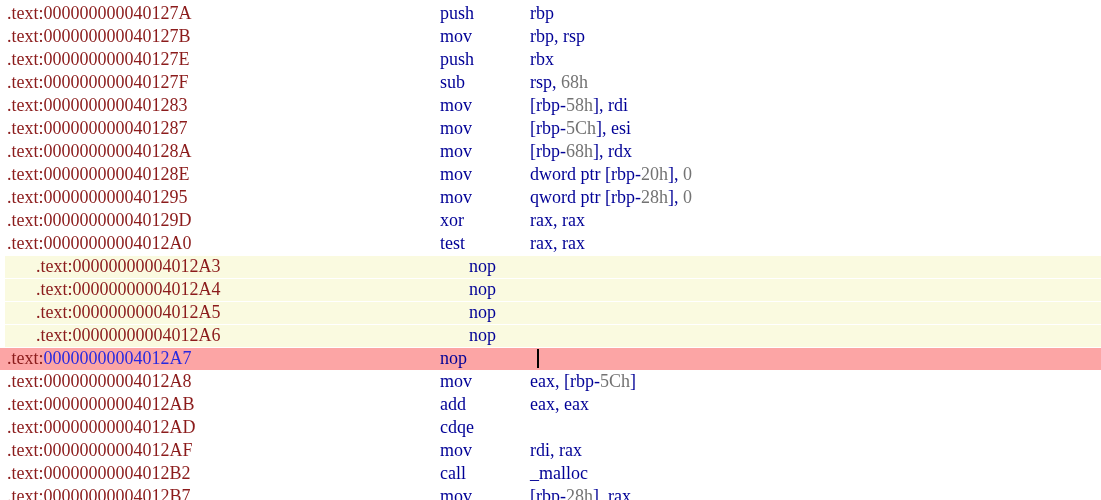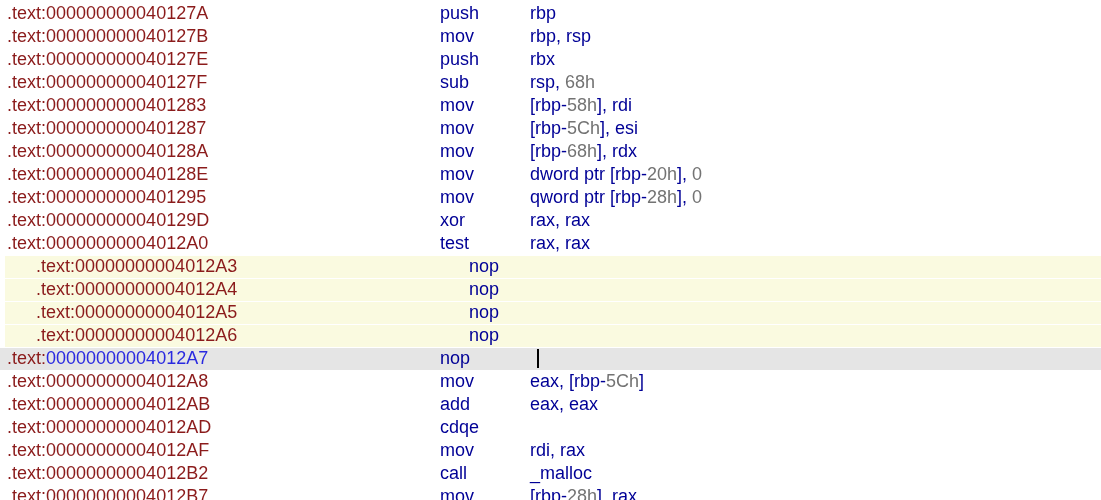--- a/index.html
+++ b/index.html
@@ -11,21 +11,21 @@
     width: 1101px;
     height: 500px;
     overflow: hidden;
   }
   .listing {
     position: relative;
     width: 1101px;
     height: 500px;
     box-sizing: border-box;
     padding-top: 2px;
-    font-family: Liberation Sans, sans-serif;
+    font-family: Liberation Serif, serif;
     font-size: 18px;
     line-height: 23px;
     white-space: pre;
     cursor: text;
     background: #ffffff;
   }
   .row {
     position: relative;
     height: 23px;
     padding-left: 7px;
@@ -45,21 +45,21 @@
     vertical-align: top;
   }
   .op-code { color: #000096; }
   .op-num  { color: #737373; }
   .hl-group {
     background: linear-gradient(to right, #ffffff 0px, #ffffff 5px, #fafae0 5px, #fafae0 100%);
     box-shadow: inset 0 1px 0 #ffffff;
     padding-left: 36px;
   }
   .hl-current {
-    background: #e5e5e5;
+    background: #fca5a5;
     box-shadow: inset 0 1px 0 #ffffff;
   }
   .hl-current .addr-digits { color: #2929e0; }
   .caret {
     position: absolute;
     left: 537px;
     top: 2px;
     width: 2px;
     height: 19px;
     background: #000000;

